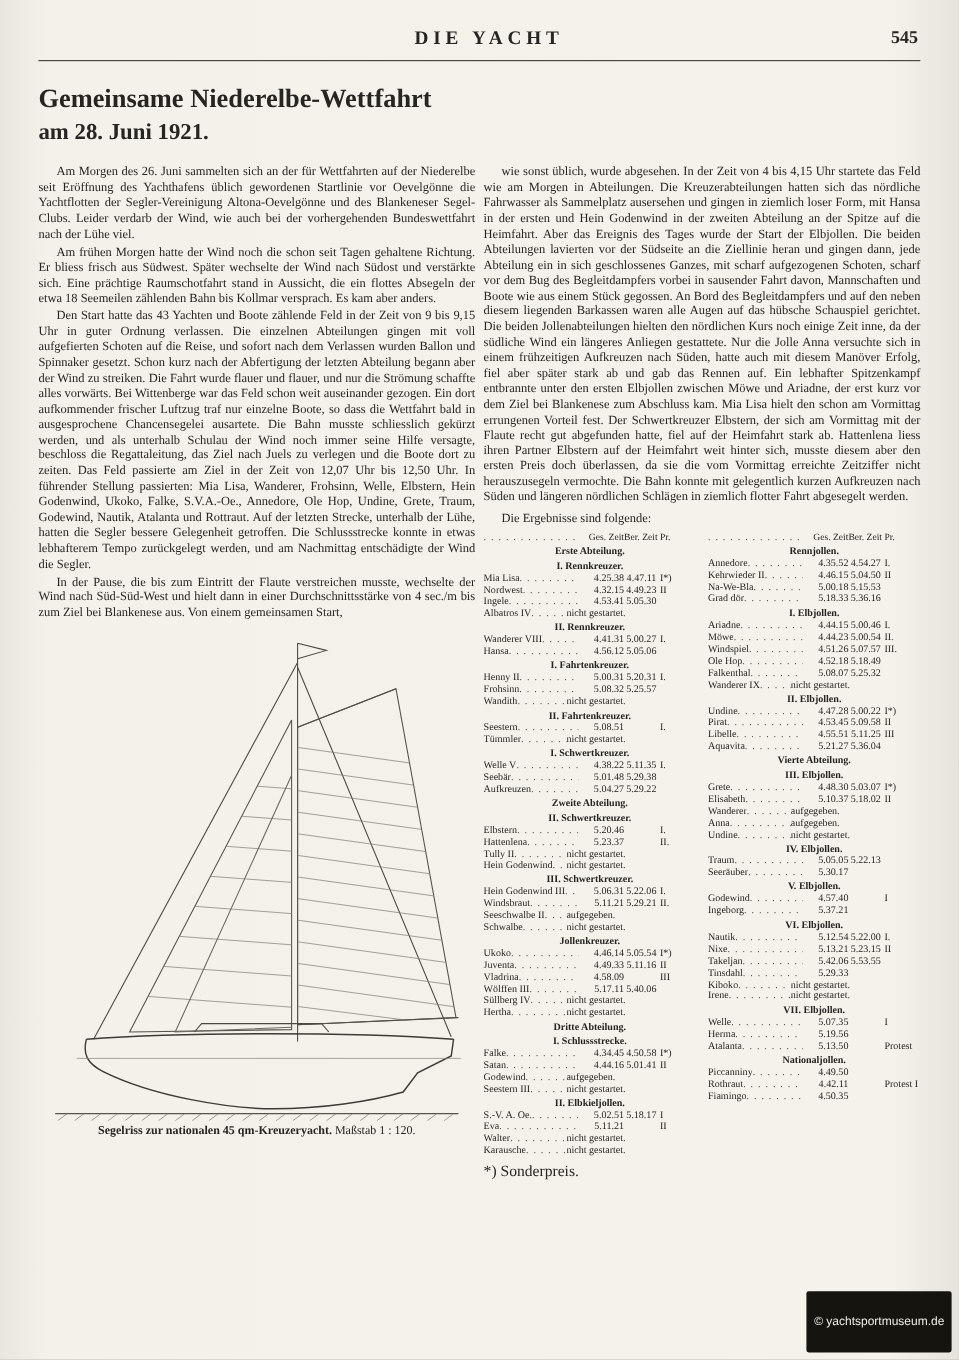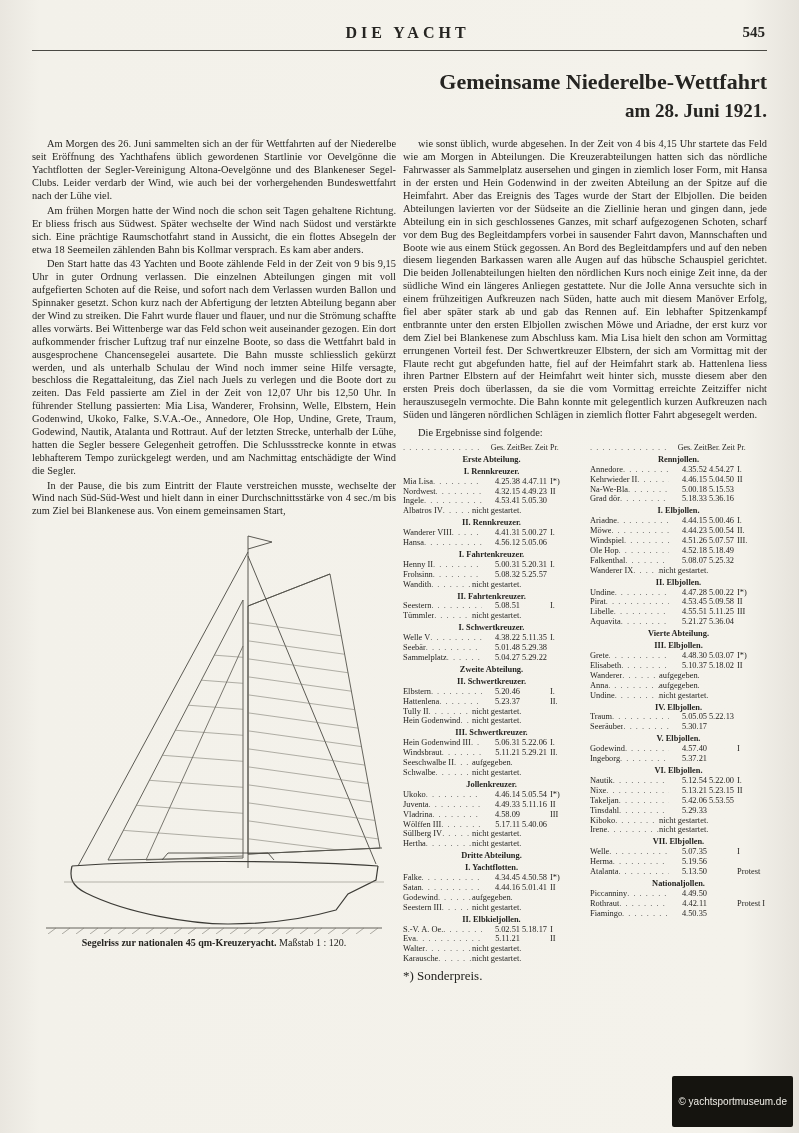--- a/index.html
+++ b/index.html
@@ -15,21 +15,21 @@
     font-family:"Liberation Serif", serif;
     overflow:hidden;
     box-shadow:0 0 14px rgba(0,0,0,.35);
   }
   
   .masthead{position:relative;height:22px;}
   .journal{position:absolute;left:16px;right:0;text-align:center;font-weight:bold;font-size:16px;letter-spacing:4px;}
   .pageno{position:absolute;right:2px;top:0;font-weight:bold;font-size:15px;}
   .rule{border:none;border-top:1.4px solid #4a4944;margin:4px 0 0;}
   
-  .title{margin-top:16px;text-align:right;font-weight:bold;line-height:1.4;}
+  .title{margin-top:16px;text-align:left;font-weight:bold;line-height:1.4;}
   .t1{font-size:22px;}
   .t2{font-size:19px;}
   .t3{font-size:19px;}
   
   .cols{display:flex;gap:7px;margin-top:14px;align-items:flex-start;}
   .col{flex:1;min-width:0;font-size:10.4px;line-height:1.24;text-align:justify;}
   .col p{margin:0 0 2px;text-indent:15px;}
   
   .figure{margin-top:8px;text-align:center;}
   .figure svg{display:block;margin:0 auto;}
@@ -282,21 +282,21 @@
               <span class="rp">I.</span>
             </div>
             <div class="rrow">
               <span class="rname">Seebär</span>
               <span class="dots"></span>
               <span class="rg">5.01.48</span>
               <span class="rb">5.29.38</span>
               <span class="rp"></span>
             </div>
             <div class="rrow">
-              <span class="rname">Sammelplatz</span>
+              <span class="rname">Aufkreuzen</span>
               <span class="dots"></span>
               <span class="rg">5.04.27</span>
               <span class="rb">5.29.22</span>
               <span class="rp"></span>
             </div>
             <div class="sec-head">Zweite Abteilung.</div>
             <div class="sec-head">II. Schwertkreuzer.</div>
             <div class="rrow">
               <span class="rname">Elbstern</span>
               <span class="dots"></span>
@@ -379,21 +379,21 @@
               <span class="rname">Süllberg IV</span>
               <span class="dots"></span>
               <span class="rnote">nicht gestartet.</span>
             </div>
             <div class="rrow">
               <span class="rname">Hertha</span>
               <span class="dots"></span>
               <span class="rnote">nicht gestartet.</span>
             </div>
             <div class="sec-head">Dritte Abteilung.</div>
-            <div class="sec-head">I. Yachtflotten.</div>
+            <div class="sec-head">I. Schlussstrecke.</div>
             <div class="rrow">
               <span class="rname">Falke</span>
               <span class="dots"></span>
               <span class="rg">4.34.45</span>
               <span class="rb">4.50.58</span>
               <span class="rp">I*)</span>
             </div>
             <div class="rrow">
               <span class="rname">Satan</span>
               <span class="dots"></span>

